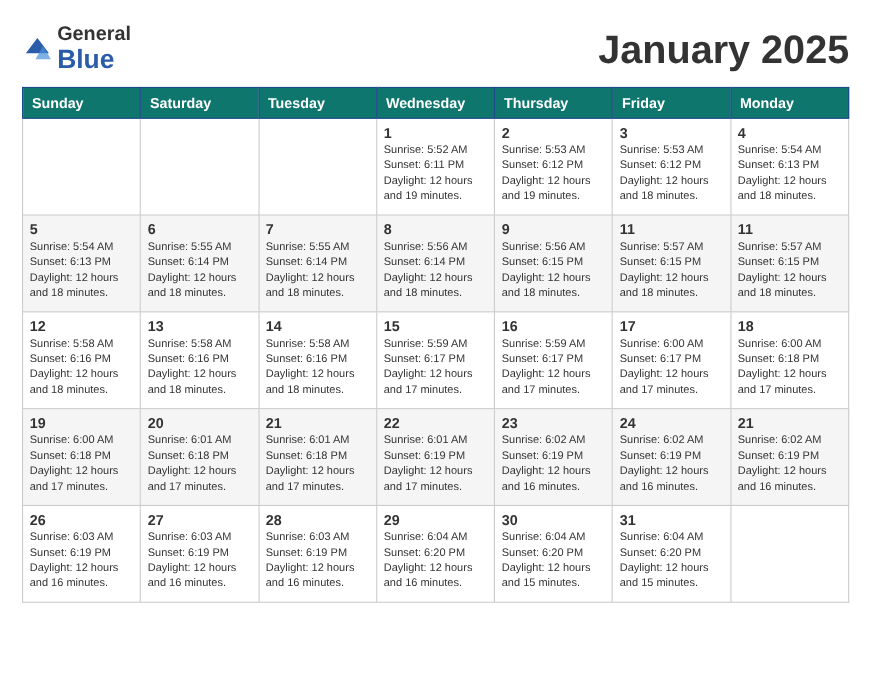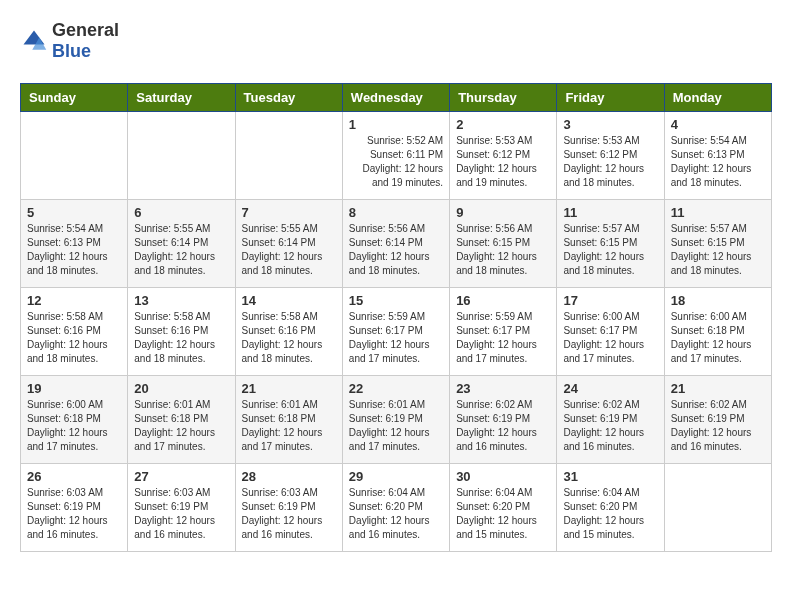--- a/index.html
+++ b/index.html
@@ -7,34 +7,34 @@
       font-family: Arial, sans-serif;
       background: #fff;
       width: 792px;
       min-height: 612px;
       padding: 20px;
     }
     .header {
       display: flex;
       justify-content: space-between;
       align-items: center;
-      margin-bottom: 21px;
+      margin-bottom: 10px;
     }
     .logo {
       display: flex;
       align-items: center;
       gap: 4px;
     }
     .logo-text-general {
       font-size: 18px;
       font-weight: bold;
       color: #333;
     }
     .logo-text-blue {
-      font-size: 18px;
+      font-size: 24px;
       font-weight: bold;
       color: #2a5caa;
     }
     .logo-icon {
       width: 28px;
       height: 28px;
     }
     .title-block {
       text-align: right;
     }
@@ -46,21 +46,21 @@
     .calendar-subtitle {
       font-size: 14px;
       color: #555;
     }
     .calendar {
       width: 100%;
       border-collapse: collapse;
       border: 1px solid #ccc;
     }
     .calendar th {
-      background-color: #4d7c0f;
+      background-color: #0f766e;
       color: #fff;
       font-size: 13px;
       font-weight: bold;
       text-align: left;
       padding: 6px 8px;
       border: 1px solid #1e4a8a;
     }
     .calendar td {
       width: calc(100% / 7);
       vertical-align: top;
@@ -97,20 +97,21 @@
     <svg class="logo-icon" viewBox="0 0 32 32" xmlns="http://www.w3.org/2000/svg">
       <polygon points="16,4 28,20 4,20" fill="#2a5caa"></polygon>
       <polygon points="22,12 30,26 14,26" fill="#4a90d9" opacity="0.7"></polygon>
     </svg>
     <div>
       <span class="logo-text-general">General</span><br>
       <span class="logo-text-blue">Blue</span>
     </div>
   </div>
   <div class="title-block">
+    <div class="calendar-title">January 2025</div>
   </div>
 </div>
 
 <table class="calendar">
   <thead>
     <tr>
     <th>Sunday</th>
         <th>Saturday</th>
         <th>Tuesday</th>
         <th>Wednesday</th>
@@ -119,21 +120,21 @@
         <th>Monday</th>
       </tr>
   </thead>
   <tbody id="calendar-body">
   <tr>
         <td class="empty-cell"></td>
         <td class="empty-cell"></td>
         <td class="empty-cell"></td>
         <td>
           <span class="day-number">1</span>
-          <div class="day-info" style="white-space: pre-line; text-align: right;">Sunrise: 5:52 AM
+          <div class="day-info" style="white-space: pre-line;">Sunrise: 5:52 AM
 Sunset: 6:11 PM
 Daylight: 12 hours and 19 minutes.</div>
         </td>
         <td>
           <span class="day-number">2</span>
           <div class="day-info" style="white-space: pre-line;">Sunrise: 5:53 AM
 Sunset: 6:12 PM
 Daylight: 12 hours and 19 minutes.</div>
         </td>
         <td>

